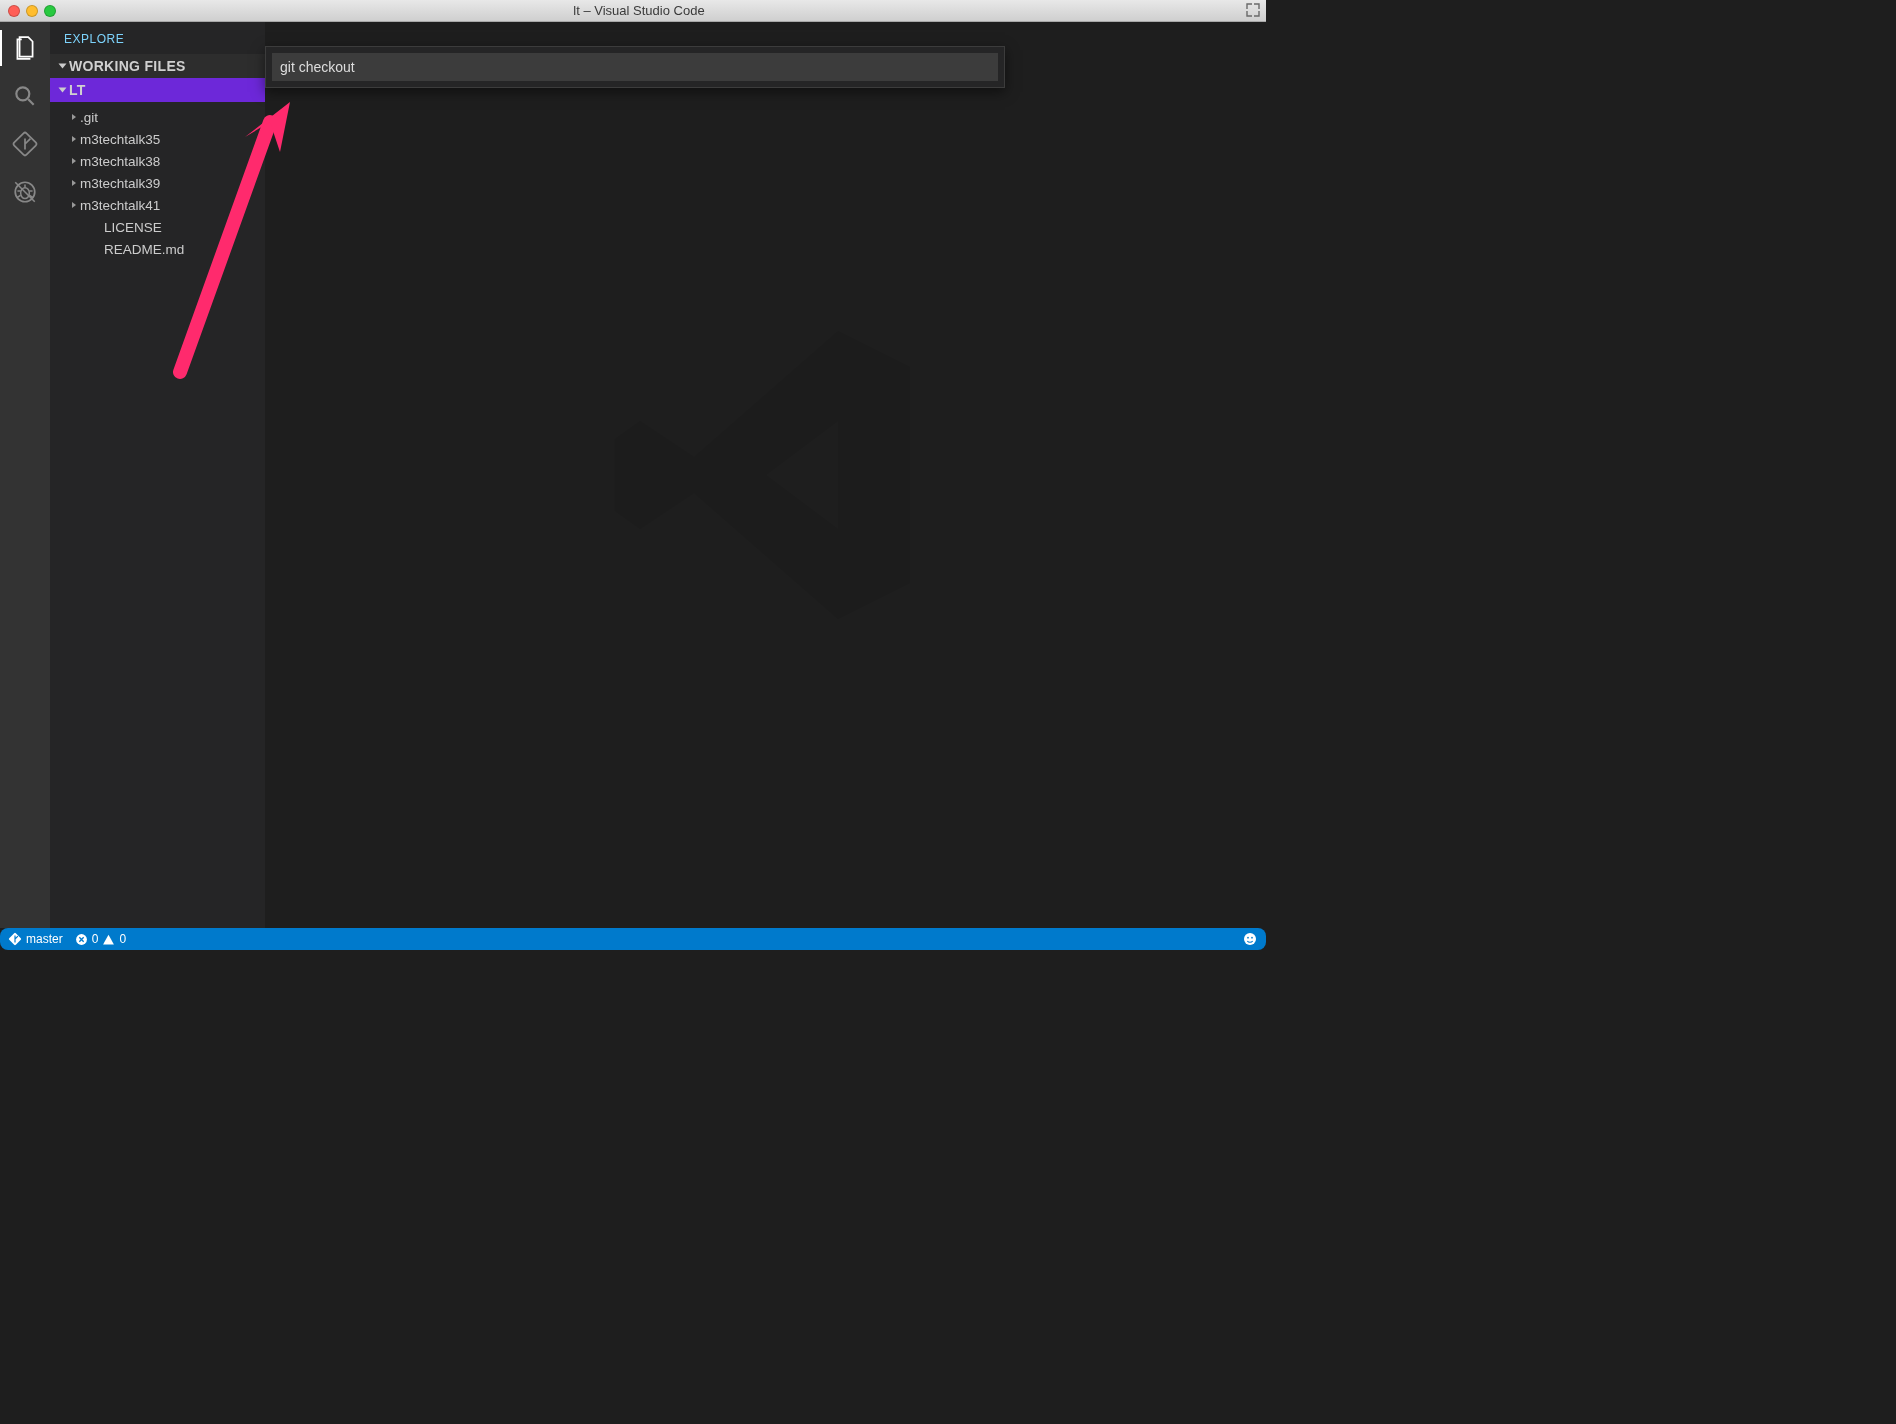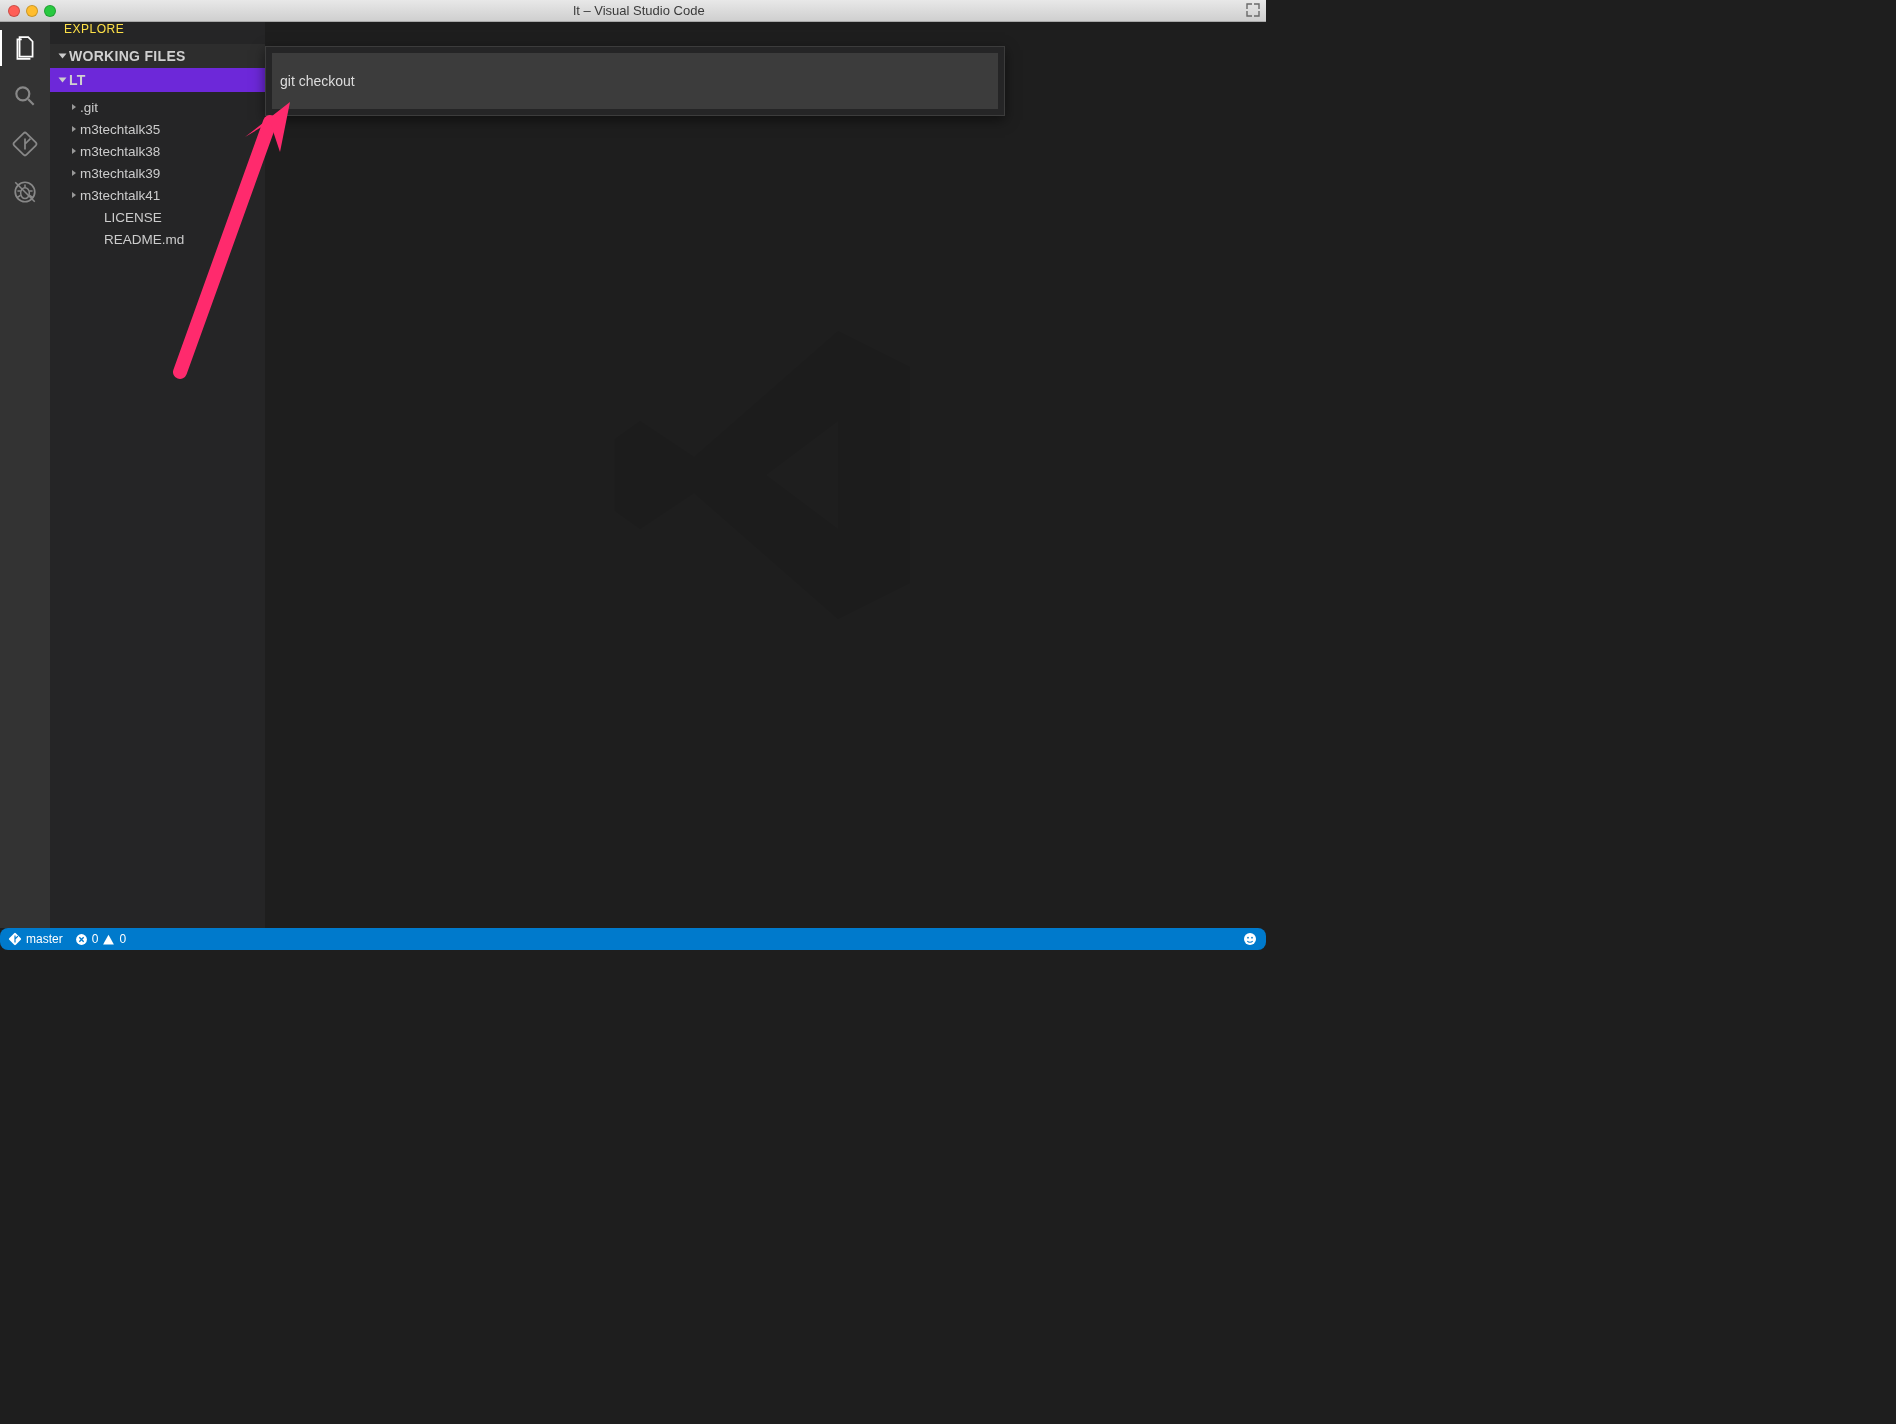--- a/index.html
+++ b/index.html
@@ -25,21 +25,21 @@
   .activitybar {
     width: 50px; background:#333333; display:flex; flex-direction:column; align-items:center; padding-top:10px; gap:16px;
   }
   .activitybar .act { width:32px; height:32px; display:flex; align-items:center; justify-content:center; cursor:pointer; position:relative; }
   .activitybar .act.active::before { content:""; position:absolute; left:-9px; top:-2px; bottom:-2px; width:2px; background:#fff; }
 
   .sidebar {
     width: 215px; background:#252526; display:flex; flex-direction:column; font-size:13px; color:#ccc;
   }
   .sidebar .header {
-    padding:0 14px 8px 14px; color:#fde047; letter-spacing:0.5px; font-size:12px;
+    padding:10px 14px 8px 14px; color:#7dd3fc; letter-spacing:0.5px; font-size:12px;
   }
   .section-title {
     padding:4px 10px; font-weight:bold; font-size:14px; color:#d0d0d0; letter-spacing:0.3px;
     display:flex; align-items:center; gap:4px; cursor:pointer; background:#2d2d2d;
   }
   .section-title.project { background:#6d28d9; }
   .tree { padding:4px 0 4px 0; }
   .tree .row { display:flex; align-items:center; gap:4px; padding:3px 8px 3px 22px; cursor:pointer; color:#ccc; font-size:13.5px; height:22px; }
   .tree .row.file { padding-left:54px; }
 
@@ -48,21 +48,21 @@
   
   .watermark { opacity:0.06; }
 
   
   .palette {
     position:absolute; left:265px; top:24px; width:740px;
     background:#252526; border:1px solid #3c3c3c; box-shadow:0 4px 12px rgba(0,0,0,0.5);
     z-index:20;
   }
   .palette input {
-    width: calc(100% - 12px); margin:6px; padding:20px 8px; background:#3c3c3c; border:none; outline:none;
+    width: calc(100% - 12px); margin:6px; padding:6px 8px; background:#3c3c3c; border:none; outline:none;
     color:#ddd; font-size:14px;
   }
   .palette .result {
     display:flex; align-items:center; padding:8px 12px; gap:10px; cursor:pointer;
   }
   .palette .result .primary { color:#e8e8e8; font-size:14.5px; }
   .palette .result .secondary { color:#8a8a8a; font-size:13.5px; }
   .palette .result .action { margin-left:auto; color:#0e9dff; font-size:14px; }
 
   

